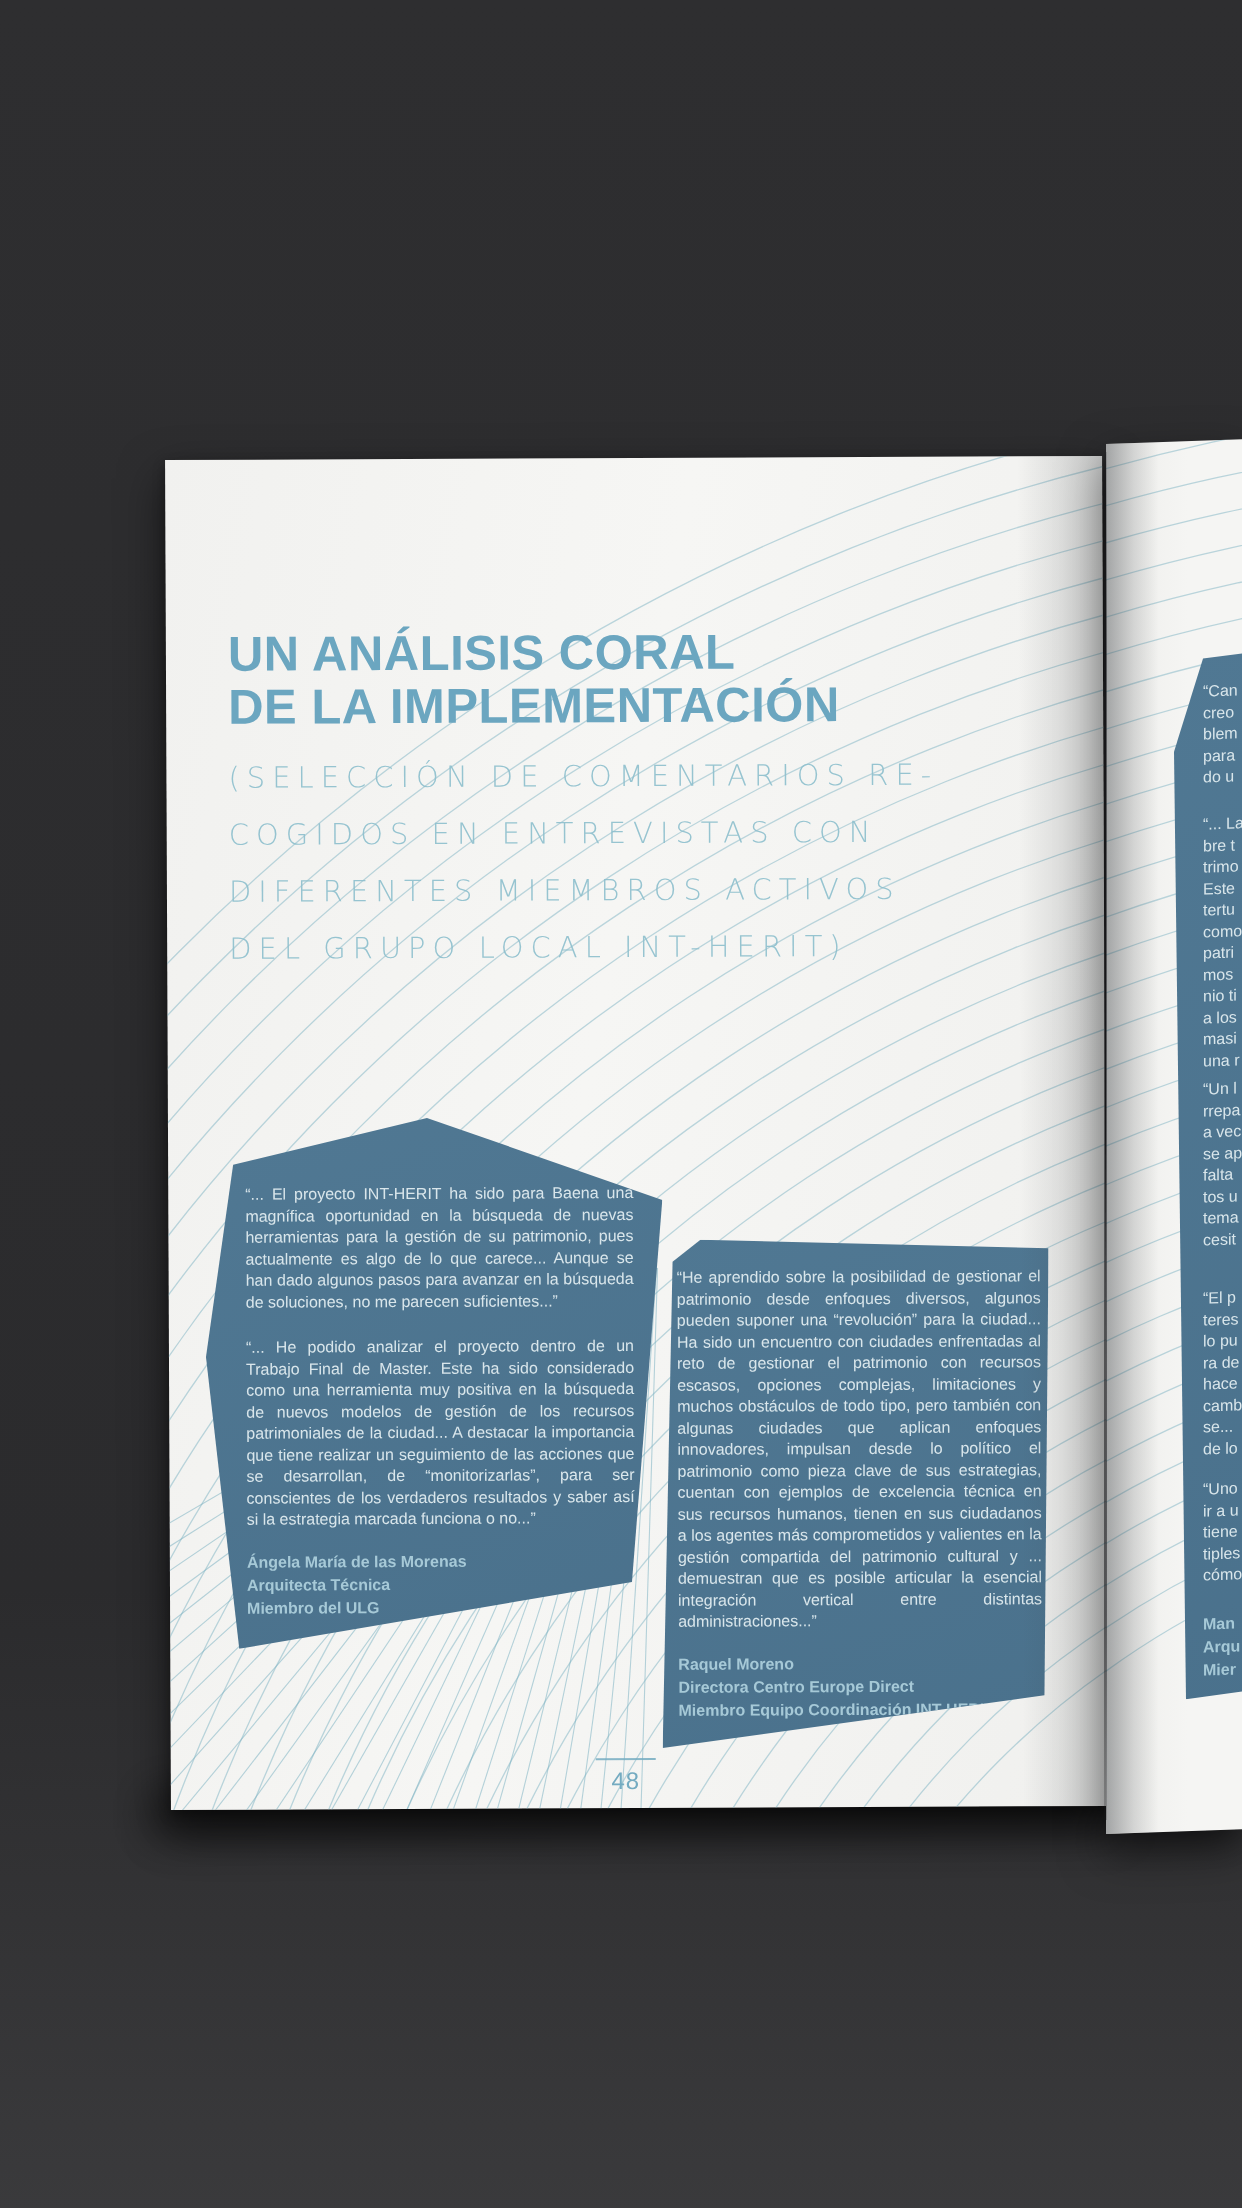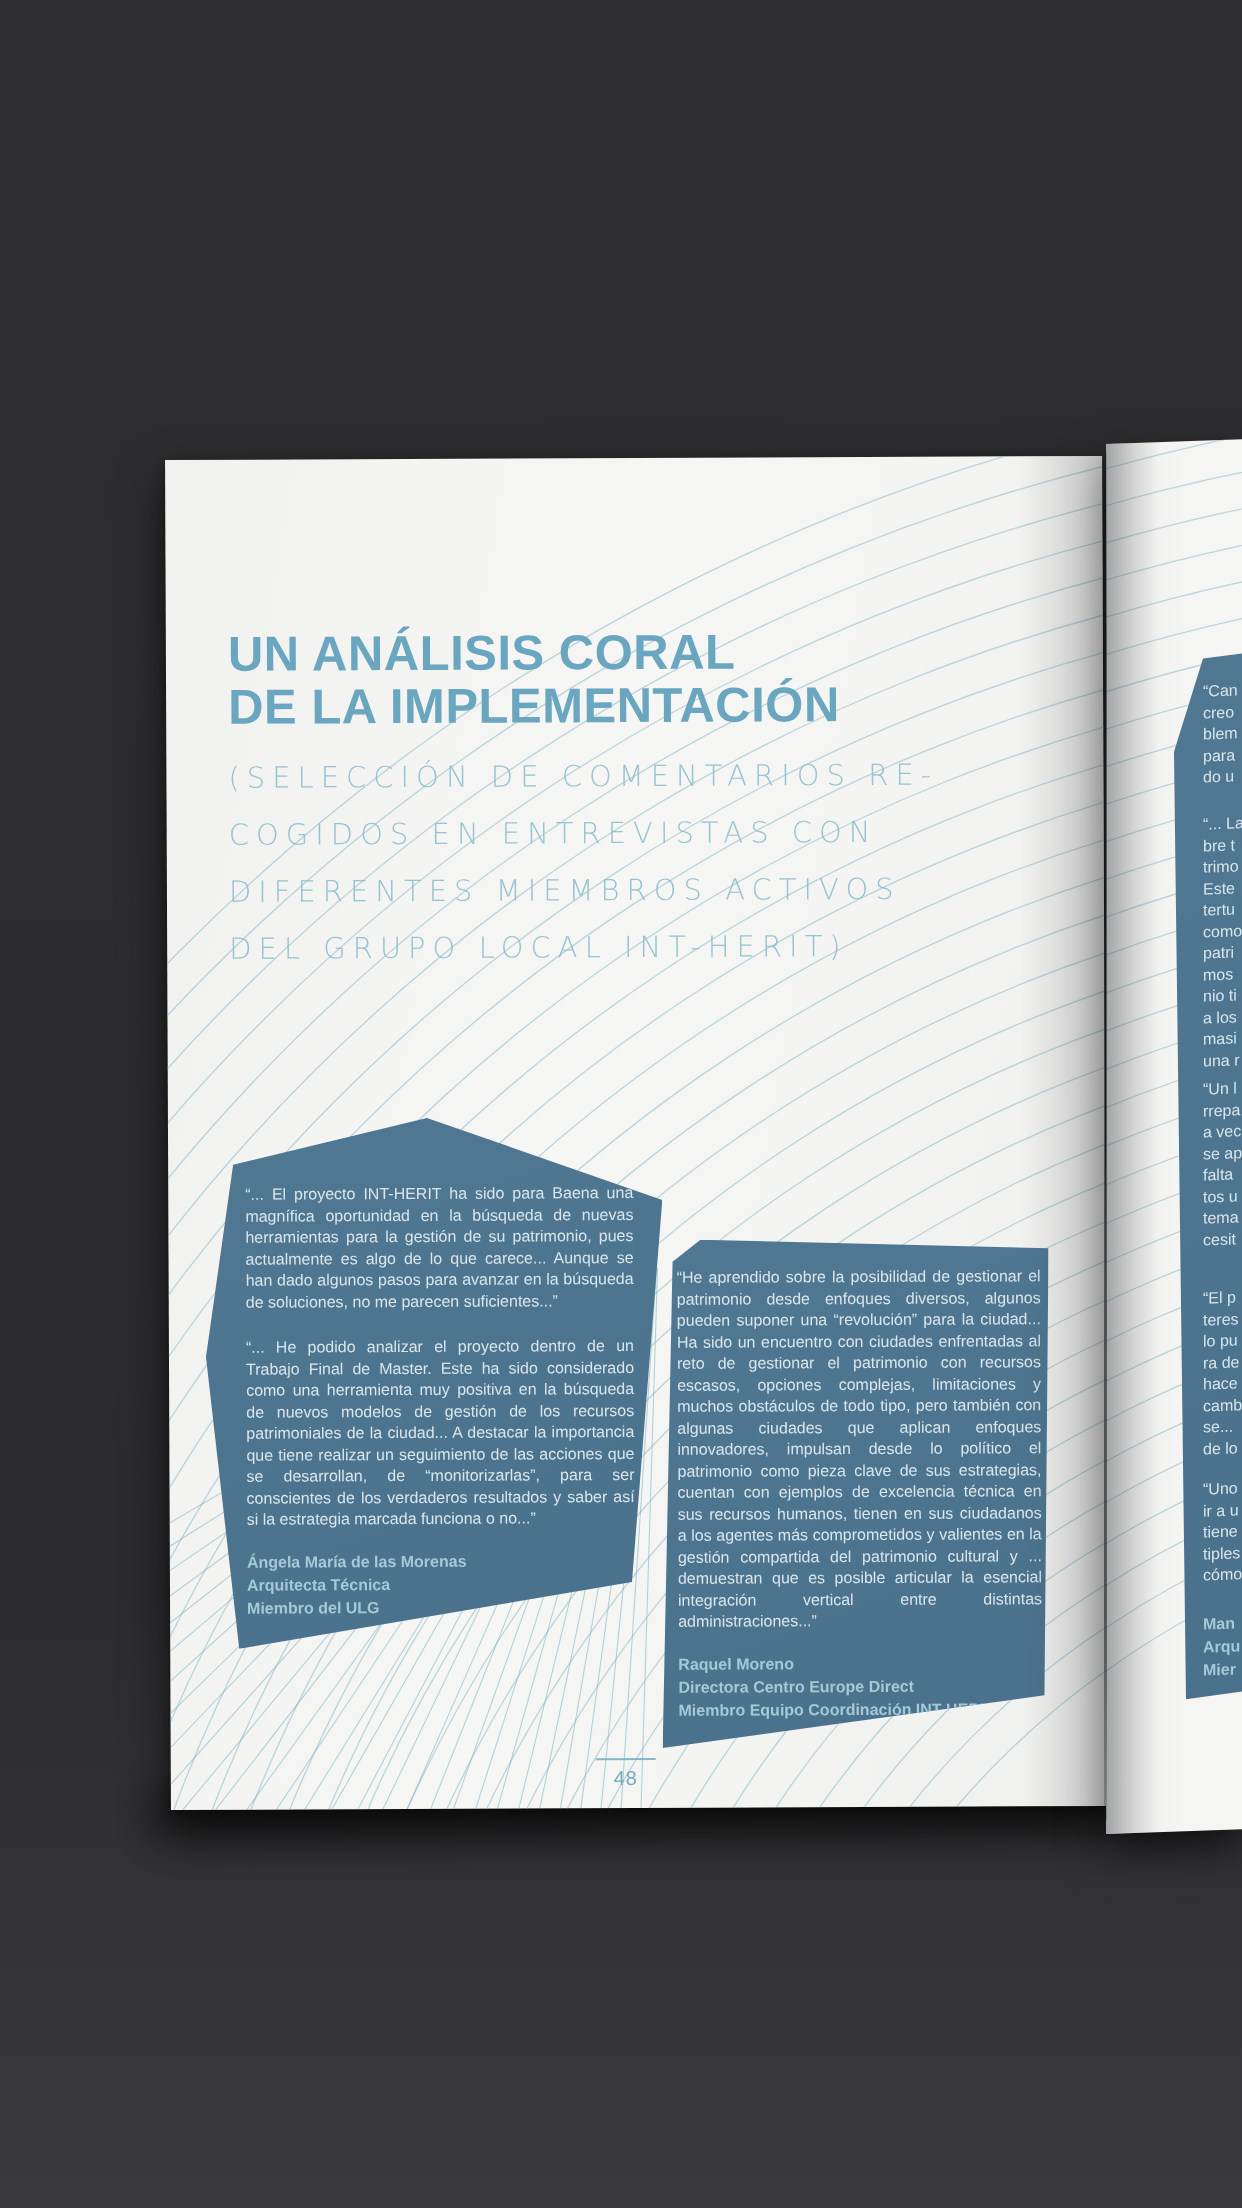--- a/index.html
+++ b/index.html
@@ -41,21 +41,21 @@
     clip-path:polygon(42px 37px,70px 15px,418px 25px,412px 472px,30px 523px);}
   .quote-wrap{position:absolute;}
   .p1-text{left:50px;top:70px;width:388px;}
   .p2-text{left:46px;top:42px;width:364px;}
   .quote{color:var(--quote);font-size:16px;line-height:21.5px;text-align:justify;}
   .quote + .quote{margin-top:24px;}
   .attrib{margin-top:20px;}
   .attrib div{color:var(--attr);font-weight:bold;font-size:16px;line-height:23px;}
   .pagenum{position:absolute;left:425px;top:1300px;width:60px;z-index:2;text-align:center;}
   .pagenum .rule{border-top:2px solid var(--pagenum);margin-bottom:7px;opacity:.85;}
-  .pagenum .num{color:var(--pagenum);font-size:20px;letter-spacing:1px;text-align:center;}
+  .pagenum .num{color:var(--pagenum);font-size:24px;letter-spacing:1px;text-align:center;}
   .rp-poly{position:absolute;left:58px;top:198px;width:200px;height:1078px;z-index:2;
     background:linear-gradient(160deg,#507893 0%,#4a718c 100%);
     clip-path:polygon(39px 20px,10px 112px,22px 1060px,200px 1042px,200px 4px);}
   .rp-block{position:absolute;left:39px;width:160px;}
   .rp-block div{color:var(--quote);font-size:16px;line-height:21.5px;white-space:nowrap;}
   .rp-attr div{color:var(--attr);font-weight:bold;line-height:23px;}
   .b1{top:42px}.b2{top:175px}.b3{top:440px}.b4{top:649px}.b5{top:840px}.b6{top:974px}
 </style>
 </head>
 <body>

